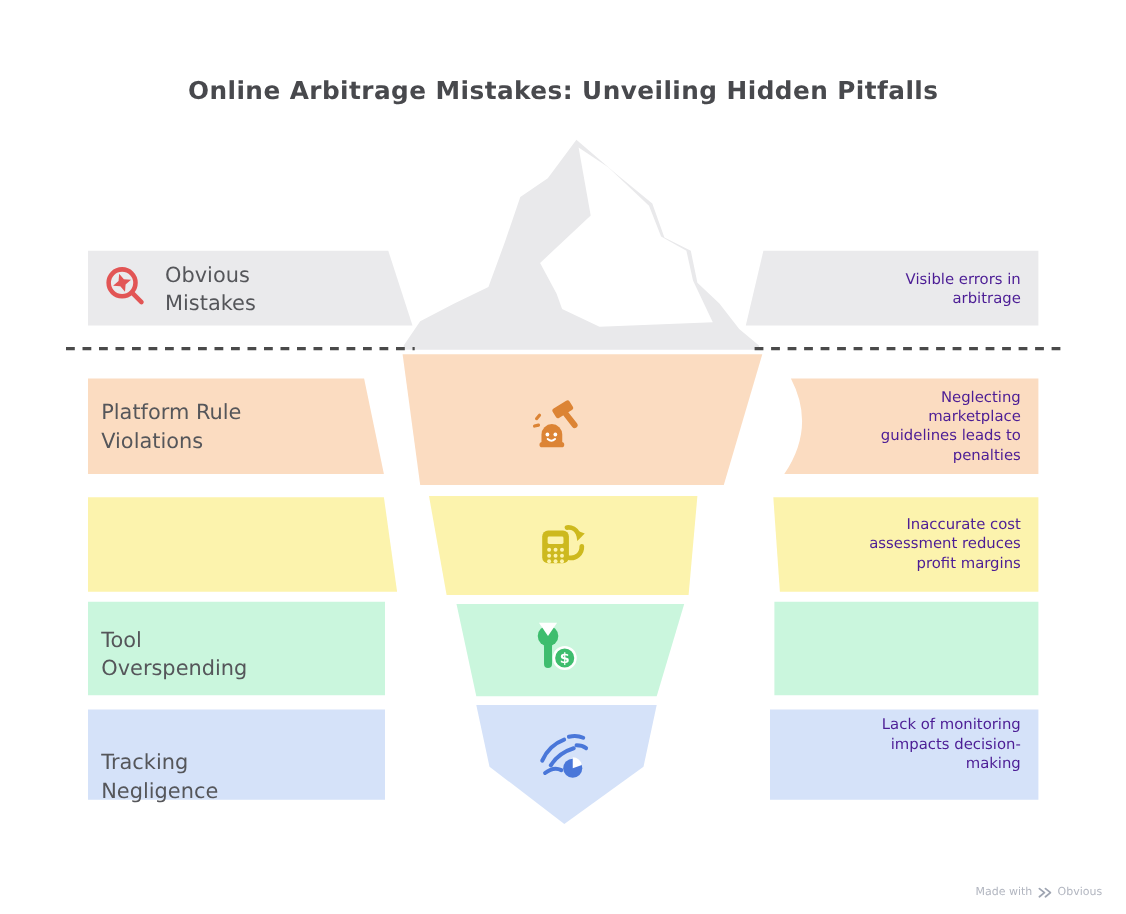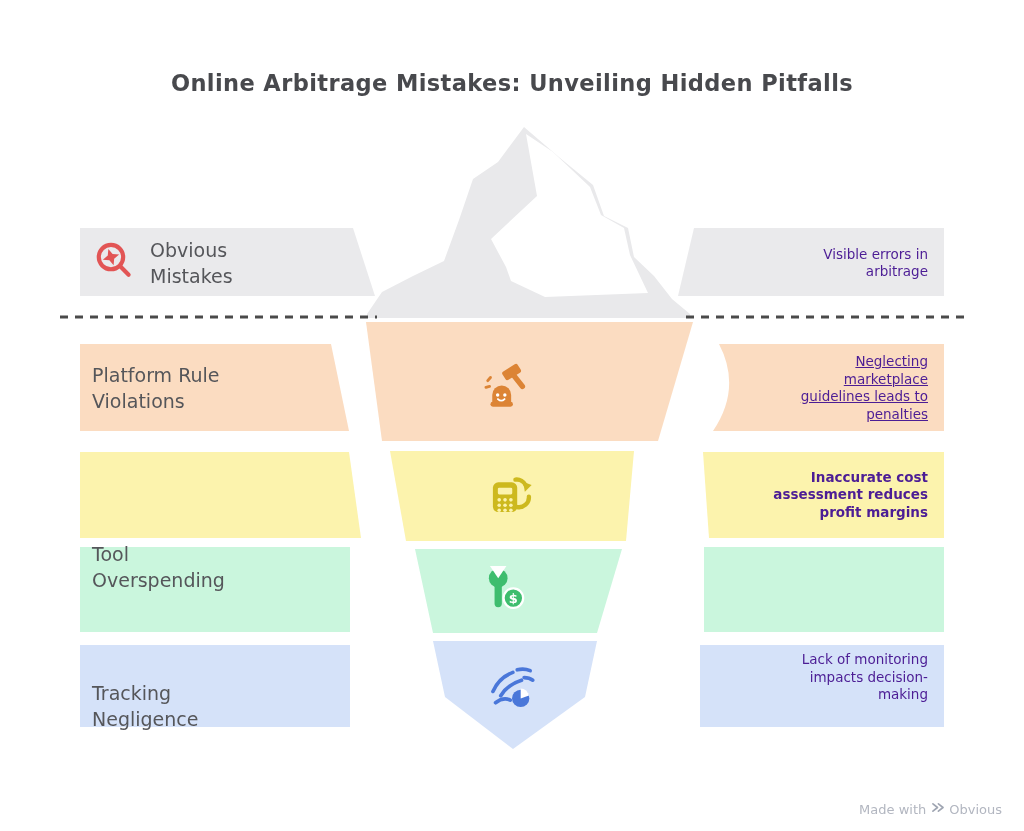--- a/index.html
+++ b/index.html
@@ -17,36 +17,36 @@
     position:absolute;display:flex;align-items:center;z-index:2;
     font-size:19px;line-height:26px;color:#55565A;white-space:pre-line;
   }
   .desc{
     position:absolute;display:flex;align-items:center;justify-content:flex-end;z-index:2;
     font-size:13.5px;line-height:17.5px;color:#4c1d95;text-align:right;white-space:pre-line;
   }
   #t-row1-label{left:150px;top:230px;height:66px;}
   #t-row2-label{left:92px;top:346px;height:84px;}
   #t-row3-label{left:92px;top:453px;height:84px;}
-  #t-row4-label{left:92px;top:520px;height:93px;}
+  #t-row4-label{left:92px;top:548px;height:93px;}
   #t-row5-label{left:92px;top:666px;height:80px;}
   #t-row1-desc{right:96px;top:230px;height:66px;width:200px;}
-  #t-row2-desc{right:96px;top:346px;height:84px;width:200px;text-decoration:underline;}
-  #t-row3-desc{right:96px;top:453px;height:84px;width:220px;font-weight:bold;}
+  #t-row2-desc{right:96px;top:346px;height:84px;width:200px;}
+  #t-row3-desc{right:96px;top:453px;height:84px;width:220px;}
   #t-row4-desc{right:96px;top:548px;height:83px;width:230px;}
   #t-row5-desc{right:96px;top:646px;height:63px;width:210px;}
   .icon{position:absolute;z-index:2;}
   #icon-magnifier{left:92px;top:239px;}
   #icon-mole{left:481px;top:359px;}
   #icon-calc{left:483px;top:467px;}
   #icon-wrench{left:480px;top:563px;}
   #icon-wind{left:486px;top:662px;}
   .watermark{
     position:absolute;right:22px;bottom:14px;z-index:2;display:flex;align-items:flex-start;gap:5px;
-    font-size:13px;color:#B2B6C0;
+    font-size:10px;color:#B2B6C0;
   }
 </style>
 </head>
 <body>
 
 <div class="canvas">
 
   <div class="title">Online Arbitrage Mistakes: Unveiling Hidden Pitfalls</div>
 
   <svg class="shapes" width="1024" height="831" viewBox="0 0 1024 831">

